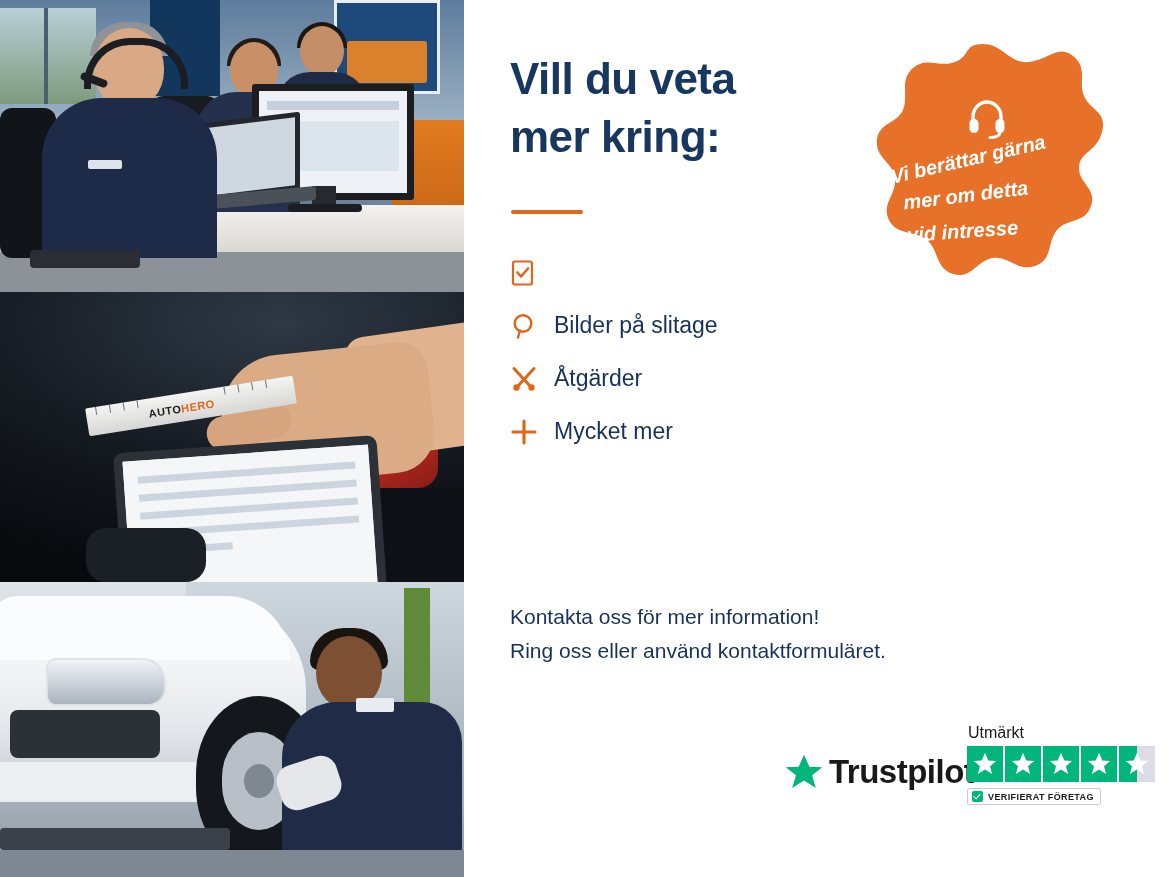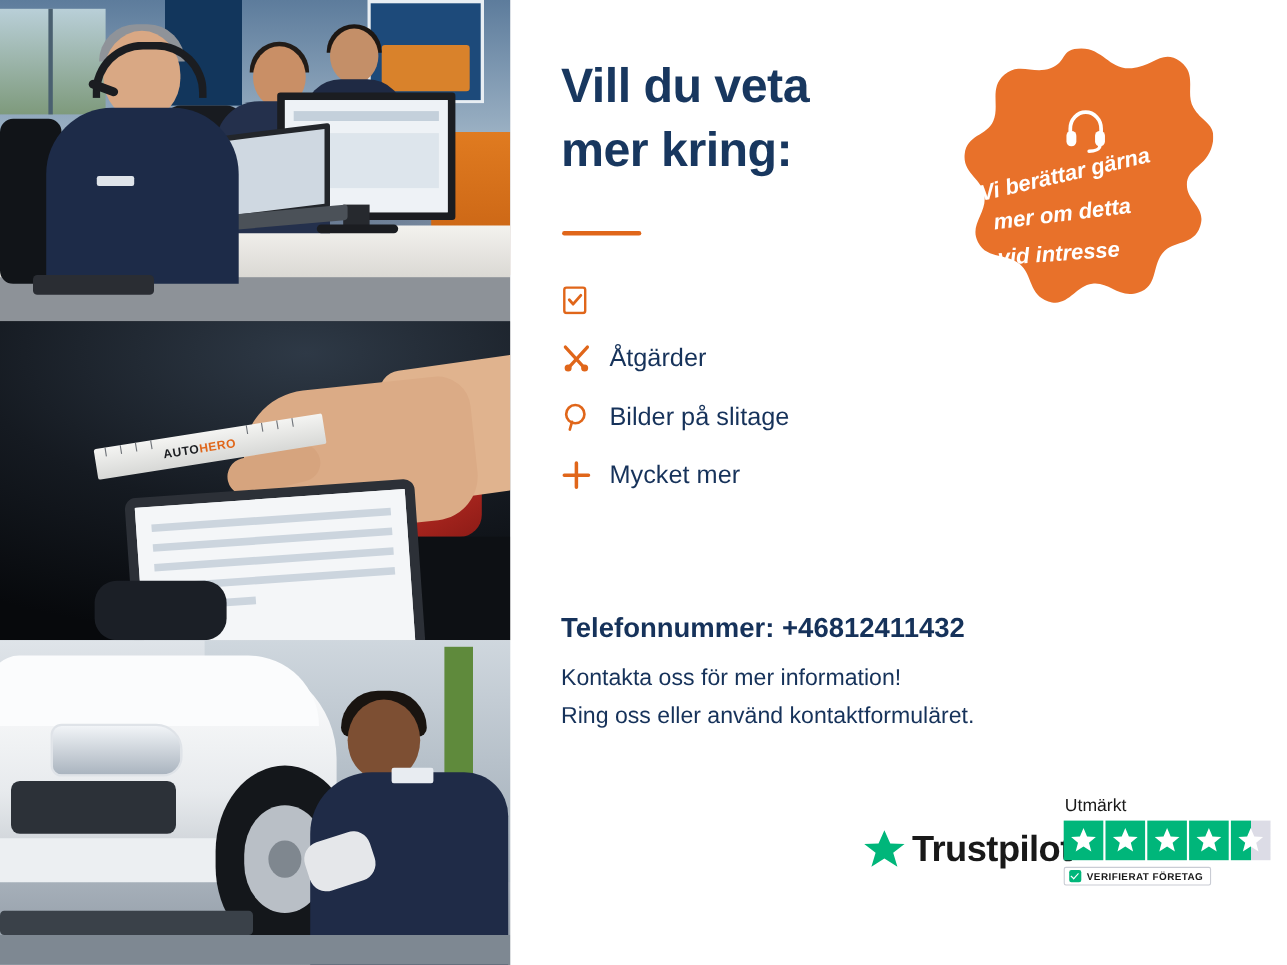--- a/index.html
+++ b/index.html
@@ -410,54 +410,50 @@
           <svg width="26" height="26" viewBox="0 0 26 26">
             <rect x="3" y="1.5" width="19" height="23" rx="2" fill="none" stroke="#e0661a" stroke-width="2.2"></rect>
             <path d="M7.5 12.5 L11 16.5 L18 8.5" fill="none" stroke="#e0661a" stroke-width="2.6" stroke-linecap="round" stroke-linejoin="round"></path>
           </svg>
         </span>
       </div>
 
       <div class="feature">
         <span class="fic">
           <svg width="28" height="28" viewBox="0 0 28 28">
+            <circle cx="13" cy="11.5" r="8.3" fill="none" stroke="#e0661a" stroke-width="2.4"></circle>
+            <path d="M10 18.5 L8 25.5" stroke="#e0661a" stroke-width="2.4" stroke-linecap="round"></path>
+          </svg>
+        </span>
+        <span class="flabel">Bilder på slitage</span>
+      </div>
+
+      <div class="feature">
+        <span class="fic">
+          <svg width="28" height="28" viewBox="0 0 28 28">
             <path d="M4 3.5 L20 21 M24 3.5 L8 21" stroke="#e0661a" stroke-width="3" stroke-linecap="round"></path>
             <circle cx="21.5" cy="22.5" r="3.2" fill="#e0661a"></circle>
             <circle cx="6.5" cy="22.5" r="3.2" fill="#e0661a"></circle>
           </svg>
         </span>
         <span class="flabel">Åtgärder</span>
-      </div>
-
-      <div class="feature">
-        <span class="fic">
-          <svg width="28" height="28" viewBox="0 0 28 28">
-            <circle cx="13" cy="11.5" r="8.3" fill="none" stroke="#e0661a" stroke-width="2.4"></circle>
-            <path d="M10 18.5 L8 25.5" stroke="#e0661a" stroke-width="2.4" stroke-linecap="round"></path>
-          </svg>
-        </span>
-        <span class="flabel">Bilder på slitage</span>
       </div>
 
 
       <div class="feature">
         <span class="fic">
           <svg width="28" height="28" viewBox="0 0 28 28">
             <path d="M14 3 V25 M3 14 H25" stroke="#e0661a" stroke-width="3.2" stroke-linecap="round"></path>
           </svg>
         </span>
         <span class="flabel">Mycket mer</span>
       </div>
 
     </div>
 
-    <div class="phone-line">
-      <span>Telefonnummer:</span>
-      <span class="pnum">+46812411432</span>
-    </div>
 
     <div class="sub-line sub-2">Ring oss eller använd kontaktformuläret.</div>
     <div class="sub-line sub-1">Kontakta oss för mer information!</div>
 
     <div class="badge-wrap">
       <svg width="240" height="255" viewBox="0 0 240 255">
         <path fill="#e8712a" d="
           M120 4
           C140 4 146 24 166 22
           C186 20 194 4 210 16

